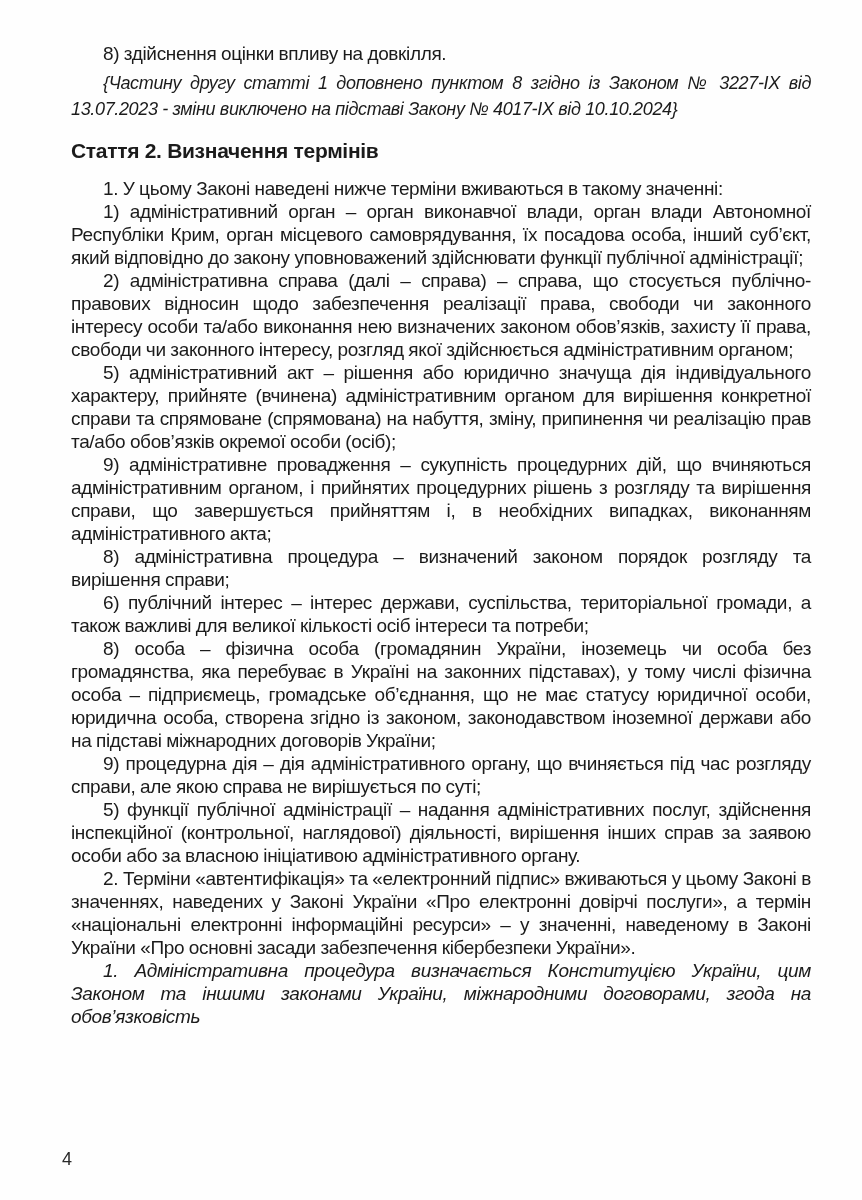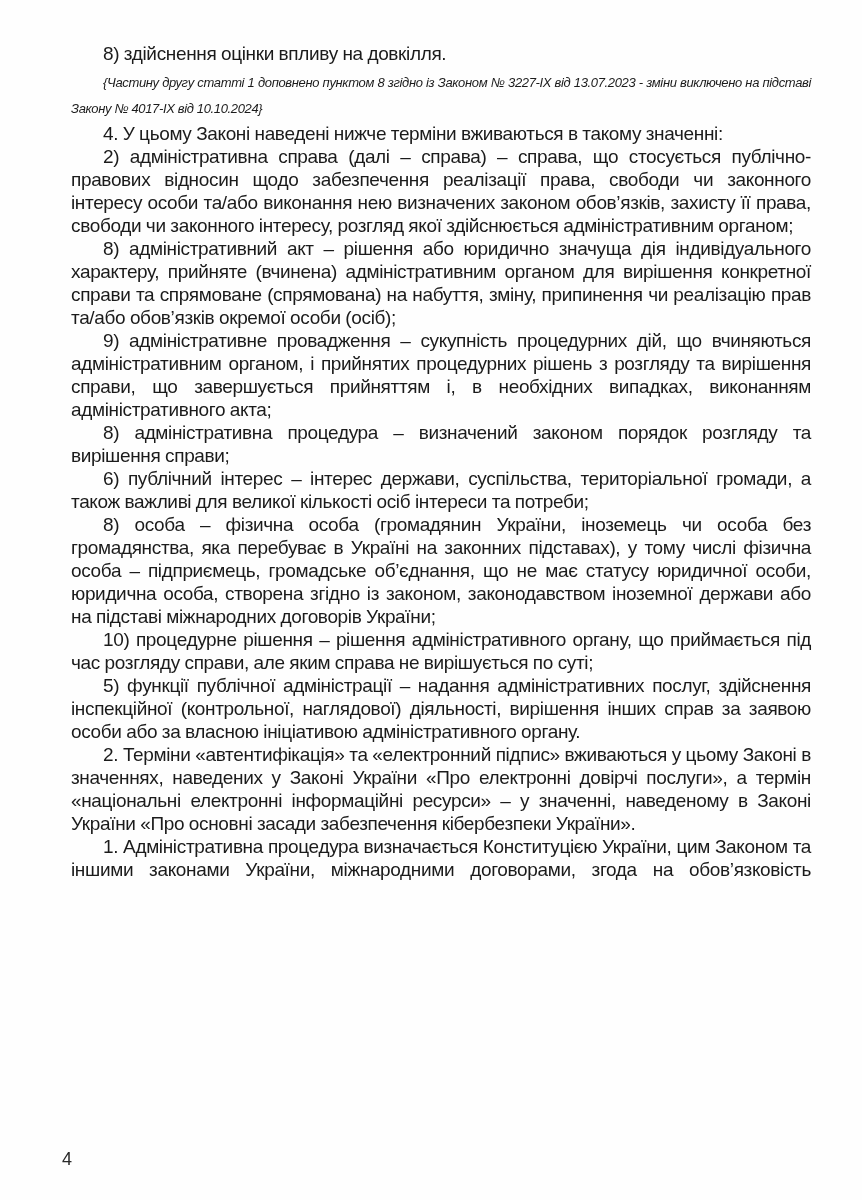--- a/index.html
+++ b/index.html
@@ -31,67 +31,70 @@
     letter-spacing: -0.35px;
     text-align: justify;
     text-indent: 32px;
     word-spacing: -0.3px;
   }
   .leading-par {
     text-align: left;
   }
   .note-par {
     margin: 5px 0 0 0;
-    font-size: 13px;
+    font-size: 18px;
     line-height: 26px;
     font-style: italic;
     letter-spacing: -0.35px;
     text-align: justify;
     text-indent: 32px;
   }
   .article-heading {
     margin: 16px 0 14px 0;
     font-size: 21px;
     line-height: 25px;
     font-weight: 700;
     letter-spacing: -0.3px;
     text-indent: 0;
     text-align: left;
   }
   .continued {
     text-align-last: justify;
+    font-style: italic;
   }
   .page-number {
     position: absolute;
     left: 62px;
     bottom: 30px;
     font-size: 18px;
     letter-spacing: -0.2px;
     color: #2a2a2a;
   }
 </style>
 </head>
 <body>
 
 <div class="page">
   <div class="content">
 
     <p class="body-par leading-par">8) здійснення оцінки впливу на довкілля.</p>
 
     <p class="note-par">{Частину другу статті 1 доповнено пунктом 8 згідно із Законом № 3227-IX від 13.07.2023 - зміни виключено на підставі Закону № 4017-IX від 10.10.2024}</p>
 
+    <h2 class="article-heading">Стаття 2. Визначення термінів</h2>
 
-    <p class="body-par">4. У цьому Законі наведені нижче терміни вживаються в такому значенні:</p>
+    <p class="body-par">1. У цьому Законі наведені нижче терміни вживаються в такому значенні:</p>
+    <p class="body-par">1) адміністративний орган – орган виконавчої влади, орган влади Автономної Республіки Крим, орган місцевого самоврядування, їх посадова особа, інший суб’єкт, який відповідно до закону уповноважений здійснювати функції публічної адміністрації;</p>
     <p class="body-par">2) адміністративна справа (далі – справа) – справа, що стосується публічно-правових відносин щодо забезпечення реалізації права, свободи чи законного інтересу особи та/або виконання нею визначених законом обов’язків, захисту її права, свободи чи законного інтересу, розгляд якої здійснюється адміністративним органом;</p>
-    <p class="body-par">8) адміністративний акт – рішення або юридично значуща дія індивідуального характеру, прийняте (вчинена) адміністративним органом для вирішення конкретної справи та спрямоване (спрямована) на набуття, зміну, припинення чи реалізацію прав та/або обов’язків окремої особи (осіб);</p>
+    <p class="body-par">5) адміністративний акт – рішення або юридично значуща дія індивідуального характеру, прийняте (вчинена) адміністративним органом для вирішення конкретної справи та спрямоване (спрямована) на набуття, зміну, припинення чи реалізацію прав та/або обов’язків окремої особи (осіб);</p>
     <p class="body-par">9) адміністративне провадження – сукупність процедурних дій, що вчиняються адміністративним органом, і прийнятих процедурних рішень з розгляду та вирішення справи, що завершується прийняттям і, в необхідних випадках, виконанням адміністративного акта;</p>
     <p class="body-par">8) адміністративна процедура – визначений законом порядок розгляду та вирішення справи;</p>
     <p class="body-par">6) публічний інтерес – інтерес держави, суспільства, територіальної громади, а також важливі для великої кількості осіб інтереси та потреби;</p>
     <p class="body-par">8) особа – фізична особа (громадянин України, іноземець чи особа без громадянства, яка перебуває в Україні на законних підставах), у тому числі фізична особа – підприємець, громадське об’єднання, що не має статусу юридичної особи, юридична особа, створена згідно із законом, законодавством іноземної держави або на підставі міжнародних договорів України;</p>
-    <p class="body-par">10) процедурне рішення – рішення адміністративного органу, що приймається під час розгляду справи, але яким справа не вирішується по суті;</p>
+    <p class="body-par">9) процедурна дія – дія адміністративного органу, що вчиняється під час розгляду справи, але якою справа не вирішується по суті;</p>
     <p class="body-par">5) функції публічної адміністрації – надання адміністративних послуг, здійснення інспекційної (контрольної, наглядової) діяльності, вирішення інших справ за заявою особи або за власною ініціативою адміністративного органу.</p>
     <p class="body-par">2. Терміни «автентифікація» та «електронний підпис» вживаються у цьому Законі в значеннях, наведених у Законі України «Про електронні довірчі послуги», а термін «національні електронні інформаційні ресурси» – у значенні, наведеному в Законі України «Про основні засади забезпечення кібербезпеки України».</p>
 
 
     <p class="body-par continued">1. Адміністративна процедура визначається Конституцією України, цим Законом та іншими законами України, міжнародними договорами, згода на обов’язковість</p>
 
   </div>
 
   <div class="page-number">4</div>
 </div>

